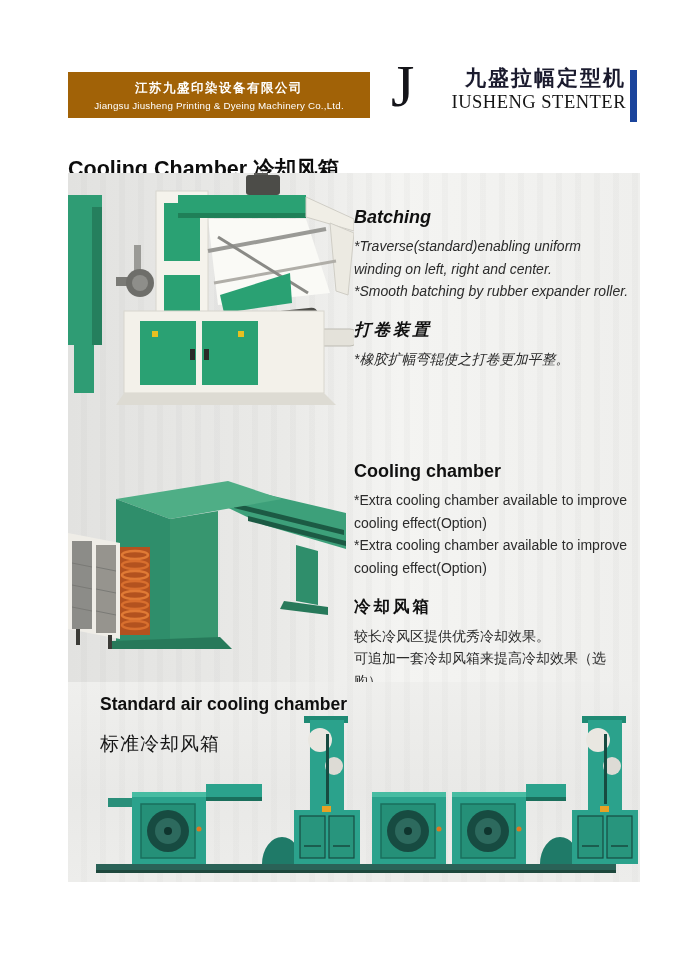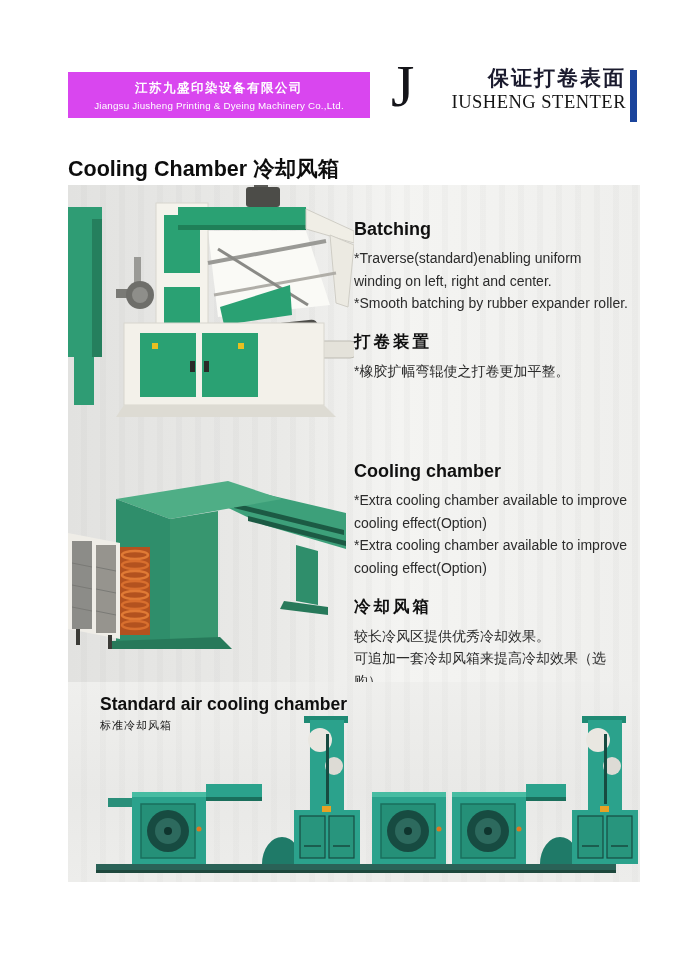--- a/index.html
+++ b/index.html
@@ -1,74 +1,74 @@
 <!DOCTYPE html>
 <html><head>
 <meta charset="utf-8">
 <style>
   html,body{margin:0;padding:0;background:#ffffff;}
   body{font-family:"Liberation Sans","DejaVu Sans",sans-serif;}
   .page{position:relative;width:700px;height:957px;background:#ffffff;overflow:hidden;}
 
   
   .company-box{position:absolute;left:68px;top:72px;width:302px;height:46px;
-    background:#d946ef;color:#ffffff;display:flex;flex-direction:column;
+    background:#a16207;color:#ffffff;display:flex;flex-direction:column;
     align-items:center;justify-content:center;gap:3px;}
   .company-cn{font-size:12.5px;font-weight:700;letter-spacing:1.5px;}
   .company-en{font-size:9.8px;letter-spacing:0.2px;}
   .brand-j{position:absolute;left:391px;top:56px;font-family:"Liberation Serif","DejaVu Serif",serif;
     font-size:60px;line-height:1;color:#15151a;}
   .brand-lines{position:absolute;left:416px;top:64px;width:210px;text-align:right;}
   .brand-cn{font-size:21px;font-weight:700;letter-spacing:2px;color:#1b1b2e;}
   .brand-en{font-size:18.5px;font-family:"Liberation Serif","DejaVu Serif",serif;color:#141414;letter-spacing:0.5px;}
   .brand-bar{position:absolute;left:630px;top:70px;width:7px;height:52px;background:#1b449c;}
 
   
   .page-title{position:absolute;left:68px;top:140px;font-size:21.5px;font-weight:700;color:#0d0d0d;}
 
   
   .panel{position:absolute;left:68px;width:572px;
     background:
       repeating-linear-gradient(90deg, rgba(0,0,0,0) 0 13px, rgba(0,0,0,0.018) 13px 19px),
       linear-gradient(90deg,#e2e2e0 0%,#eaeae8 38%,#f4f4f2 58%,#efefed 100%);}
-  .panel-1{top:185px;height:324px;}
+  .panel-1{top:173px;height:324px;font-style:italic;}
   .panel-2{top:457px;height:260px;}
   .panel-3{top:682px;height:200px;
     background:
       repeating-linear-gradient(90deg, rgba(0,0,0,0) 0 13px, rgba(0,0,0,0.015) 13px 19px),
       linear-gradient(180deg,#efefed 0%,#e9e9e7 55%,#ededeb 100%);}
   .machine-art{position:absolute;left:0;top:0;}
   .machine-art svg{display:block;}
   .panel-text{position:absolute;left:286px;width:278px;}
   .pt-1{top:34px;}
   .pt-2{top:4px;}
   .h-en{font-size:18px;font-weight:700;margin:0 0 7px;color:#101010;}
   .bullet{font-size:14px;line-height:1.62;margin:0;color:#2b2b2b;}
   .h-cn{font-size:16.5px;font-weight:600;letter-spacing:3px;margin:16px 0 7px;color:#101010;}
 
   
   .cmp-col{position:absolute;top:12px;}
   .cmp-left{left:32px;}
   .cmp-right{left:296px;}
   .cmp-h-en{font-size:17.5px;font-weight:700;color:#0f0f0f;margin:0;}
-  .cmp-h-cn{font-size:11px;letter-spacing:1px;font-weight:500;margin:3px 0 0;color:#161616;}
+  .cmp-h-cn{font-size:19px;letter-spacing:1px;font-weight:500;margin:16px 0 0;color:#161616;}
 </style>
 </head>
 <body>
 
 <div class="page">
 
   <div>
     <div class="company-box">
       <div class="company-cn">江苏九盛印染设备有限公司</div>
       <div class="company-en">Jiangsu Jiusheng Printing &amp; Dyeing Machinery Co.,Ltd.</div>
     </div>
     <div class="brand-j">J</div>
     <div class="brand-lines">
-      <div class="brand-cn">保证打卷表面</div>
+      <div class="brand-cn">九盛拉幅定型机</div>
       <div class="brand-en">IUSHENG STENTER</div>
     </div>
     <div class="brand-bar"></div>
   </div>
 
   <h1 class="page-title">Cooling Chamber 冷却风箱</h1>
 
   <section class="panel panel-1">
     <div class="machine-art">
       <svg width="286" height="252" viewBox="0 0 286 252" xmlns="http://www.w3.org/2000/svg">

